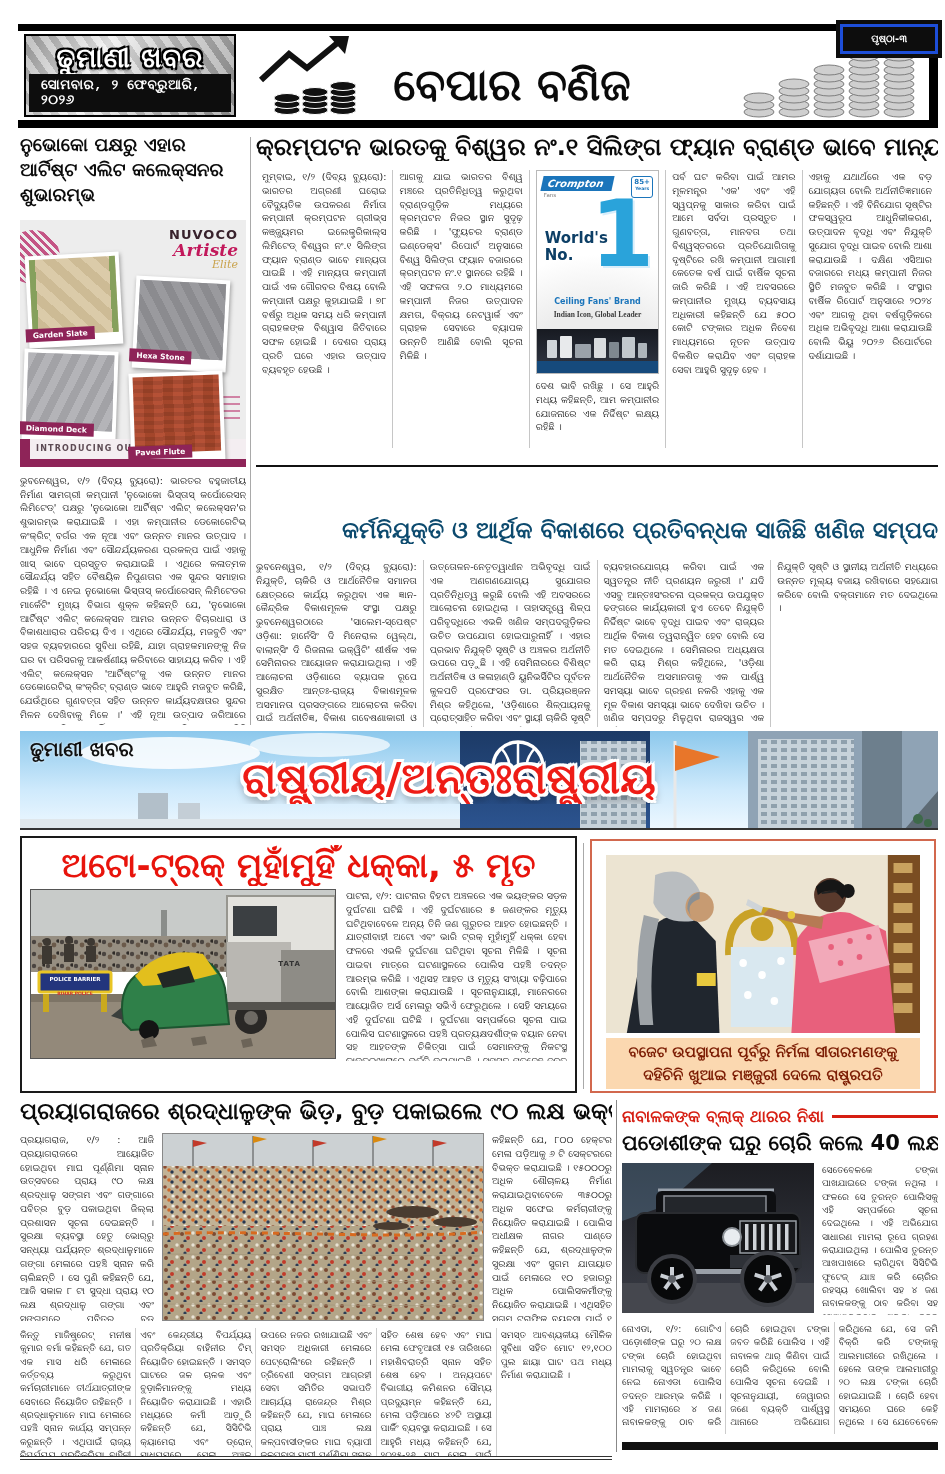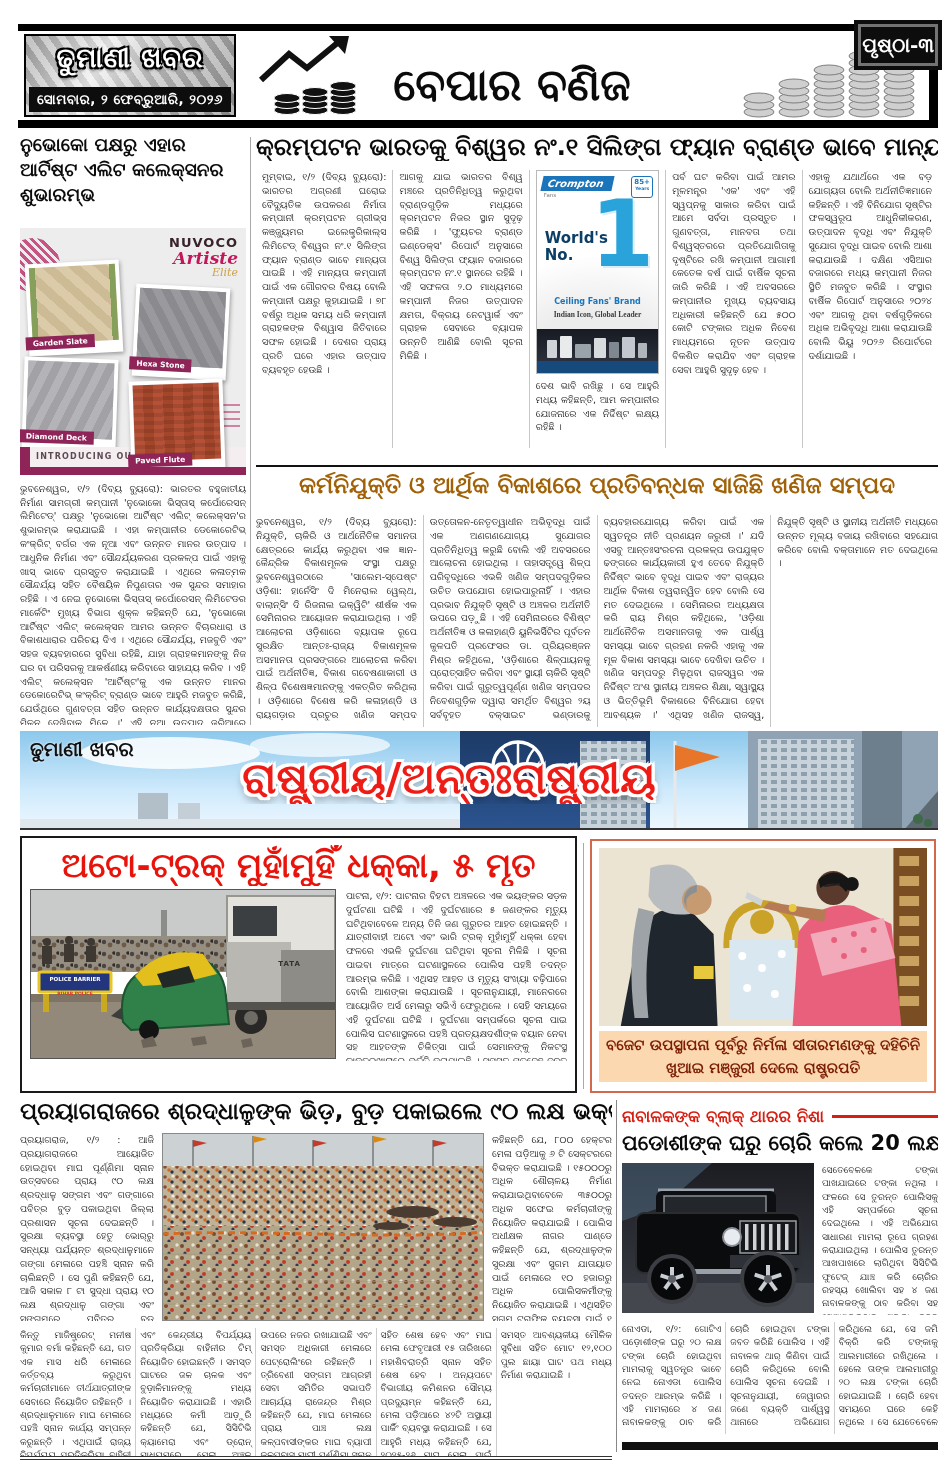--- a/index.html
+++ b/index.html
@@ -8,31 +8,31 @@
 .page { position:relative; width:945px; height:1474px; background:#fff; margin:0 auto; overflow:hidden; color:#151515; }
 .jtxt { font-size:9.5px; line-height:1.45; text-align:justify; color:#1c1c1c; overflow:hidden; }
 
 
 .masthead { position:absolute; left:18px; top:24px; width:920px; height:104px; border-top:7px solid #000; border-bottom:8px solid #000; border-right:9px solid #000; background:#fff; }
 .logo-box { position:absolute; left:6px; top:3px; width:212px; height:83px; border:2px solid #000; overflow:hidden;
   background:linear-gradient(115deg,#9f9f9f,#ededed 35%,#bdbdbd 60%,#8f8f8f); }
 .logo-box .stripes { position:absolute; inset:0; background:repeating-linear-gradient(55deg,rgba(255,255,255,.35) 0 7px,rgba(0,0,0,.08) 7px 14px); }
 .paper-name { position:relative; text-align:center; margin-top:6px; font-size:27px; font-weight:bold; color:#fff;
   text-shadow:-2px -2px 0 #000,2px -2px 0 #000,-2px 2px 0 #000,2px 2px 0 #000,0 3px 3px rgba(0,0,0,.6); letter-spacing:1px; }
-.date-strip { position:absolute; left:3px; right:3px; bottom:3px; background:#0d0d0d; color:#fff; font-size:13.5px; font-weight:bold; text-align:center; padding:4px 0; letter-spacing:.5px; }
+.date-strip { position:absolute; left:3px; right:3px; bottom:3px; background:#0d0d0d; color:#fff; font-size:13.5px; font-weight:bold; text-align:left; padding:4px 12px; letter-spacing:.5px;font-family:Liberation Mono, monospace; }
 .growth-icon { position:absolute; left:235px; bottom:4px; }
 .section-title { position:absolute; left:344px; top:28px; width:300px; text-align:center; font-size:44px; font-weight:bold; color:#0a0a0a;
   text-shadow:0 0 2px #fff,0 0 5px #fff; white-space:nowrap; overflow:hidden; }
 .coins-right { position:absolute; right:12px; bottom:2px; }
-.page-label { position:absolute; top:-7px; right:-9px; background:#0d0d0d; color:#fff; font-size:20px; font-weight:bold; padding:6px 1px; border:3px solid #737373; outline:4px solid #0d0d0d; }
+.page-label { position:absolute; top:-7px; right:-9px; background:#0d0d0d; color:#fff; font-size:10px; font-weight:bold; padding:6px 28px; border:3px solid #1d4ed8; outline:4px solid #0d0d0d; }
 
 
 .nuvoco { position:absolute; left:20px; top:133px; width:226px; height:592px; overflow:hidden; }
 .nuvoco-headline { font-size:18.5px; font-weight:bold; text-align:left; line-height:1.35; color:#0b0b0b; }
-.nuvoco-ad { position:relative; margin-top:20px; height:247px; background:#ededed; border-bottom:8px solid #8e2458; overflow:hidden; }
+.nuvoco-ad { position:relative; margin-top:12px; height:247px; background:#ededed; border-bottom:8px solid #8e2458; overflow:hidden; }
 .nv-deco1 { position:absolute; left:-14px; top:10px; width:54px; height:54px; border-radius:50%; background:repeating-linear-gradient(45deg,#c45585 0 3px,#ededed 3px 6px); }
 .nv-deco2 { position:absolute; right:6px; bottom:40px; width:40px; height:26px; background:repeating-linear-gradient(0deg,#c45585 0 2px,transparent 2px 7px); opacity:.7; }
 .nv-brand { position:absolute; right:8px; top:8px; text-align:right; line-height:1.05; }
 .nv-brand .b1 { font-size:13px; font-weight:900; color:#38222c; letter-spacing:1px; }
 .nv-brand .b2 { font-size:17px; font-style:italic; font-weight:bold; color:#c2185b; font-family:"DejaVu Serif","Liberation Serif",serif; }
 .nv-brand .b3 { font-size:11px; font-style:italic; color:#c9a24a; font-family:"DejaVu Serif","Liberation Serif",serif; }
 .nv-card { position:absolute; width:94px; height:92px; background:#fff; padding:4px 4px 12px 4px; box-shadow:1px 2px 4px rgba(0,0,0,.35); }
 .nv-card .ph { width:100%; height:100%; }
 .nv-card .lab { position:absolute; left:-3px; bottom:6px; background:#8e2458; color:#fff; font-size:7.5px; font-weight:bold; padding:2px 7px; white-space:nowrap; }
 .nv-c1 { left:7px; top:34px; transform:rotate(-3deg); }
@@ -64,42 +64,42 @@
 .cr-worlds { position:absolute; left:8px; top:59px; width:62px; font-size:15px; font-weight:bold; color:#0d3f66; line-height:1.15; }
 .cr-line1 { position:absolute; left:0; right:0; top:126px; text-align:center; font-size:8px; font-weight:bold; color:#1b75bb; }
 .cr-line2 { position:absolute; left:0; right:0; top:139px; text-align:center; font-size:7.5px; font-weight:bold; color:#3c3c3c;font-family:Liberation Serif, serif; }
 .cr-strip { position:absolute; left:0; right:0; bottom:12px; height:32px; background:linear-gradient(#171a21,#2b303c); display:flex; align-items:flex-end; justify-content:center; gap:3px; padding:3px 5px; }
 .cr-strip span { display:block; border-radius:1px; }
 .cr-bar { position:absolute; left:0; right:0; bottom:0; height:12px; background:#164a7c; }
 .cr-under { margin-top:5px; height:64px; }
 
 
 .mineral { position:absolute; left:256px; top:465px; width:682px; height:262px; border-top:2px solid #111; padding-top:5px; overflow:hidden; }
-.mineral-headline { font-size:23px; font-weight:bold; text-align:center; white-space:nowrap; overflow:hidden; color:#a16207; }
+.mineral-headline { font-size:23px; font-weight:bold; text-align:right; white-space:nowrap; overflow:hidden; color:#0c4a6e;margin-top:45px; }
 .mineral-cols { margin-top:16px; height:214px; column-count:4; column-gap:13px; column-rule:1px solid #c6c6c6; column-fill:auto; }
 
 
 .natbanner { position:absolute; left:20px; top:731px; width:918px; height:99px; overflow:hidden; border-bottom:2px solid #333; }
 .natbanner svg { position:absolute; inset:0; }
 .nb-paper { position:absolute; left:10px; top:6px; font-size:20px; font-weight:bold; color:#101010; text-shadow:0 0 3px rgba(255,255,255,.9); }
 .nb-title { position:absolute; left:0; right:60px; top:22px; text-align:center; font-size:43px; font-weight:bold; color:#ee1c16; white-space:nowrap; overflow:hidden;
   text-shadow:-3px -3px 0 #fff,3px -3px 0 #fff,-3px 3px 0 #fff,3px 3px 0 #fff,0 -3px 0 #fff,0 3px 0 #fff,-3px 0 0 #fff,3px 0 0 #fff,0 6px 8px rgba(0,0,0,.5); }
 
 
 .accident { position:absolute; left:20px; top:836px; width:557px; height:257px; border:2px solid #1a1a1a; padding:5px 8px; overflow:hidden; }
 .accident-headline { color:#e8140c; font-size:34px; font-weight:bold; text-align:center; white-space:nowrap; overflow:hidden; margin:2px 0 3px; }
 .accident-row { display:flex; gap:10px; }
 .accident-photo { position:relative; width:306px; height:170px; border:1px solid #555; flex:none; }
 .ph-lab-barrier { position:absolute; left:12px; top:86px; width:64px; text-align:center; font-size:5.5px; font-weight:bold; color:#fff; }
 .ph-lab-bihar { position:absolute; left:12px; top:101px; width:64px; text-align:center; font-size:4.5px; font-weight:bold; color:#d03a2a; }
 .ph-lab-tata { position:absolute; right:34px; top:70px; font-size:7px; font-weight:bold; color:#333; letter-spacing:1px; }
 .accident-body { flex:1; height:172px; }
 
 
-.budget { position:absolute; left:590px; top:839px; width:346px; height:254px; border:2px solid #d2684e; background:#fff; padding:7px; overflow:hidden; }
+.budget { position:absolute; left:590px; top:839px; width:346px; height:254px; border:2px solid #d2684e; background:#fff; padding:14px; overflow:hidden; }
 .budget-photo { width:100%; height:178px; display:block; }
 .budget-caption { margin-top:5px; background:#fbd8b0; color:#7c1d04; font-size:15px; font-weight:bold; text-align:center; line-height:1.5; padding:3px 4px; }
 
 
 .prayag { position:absolute; left:20px; top:1098px; width:592px; height:362px; border-bottom:4px double #333; overflow:hidden; }
 .prayag-headline { font-size:23px; font-weight:bold; white-space:nowrap; overflow:hidden; color:#0a0a0a; }
 .prayag-row { display:flex; gap:8px; margin-top:8px; }
 .prayag-left { width:134px; height:188px; }
 .prayag-photo { position:relative; width:322px; height:188px; border:1px solid #888; flex:none; }
 .prayag-right { flex:1; height:188px; }
@@ -490,21 +490,21 @@
     <div class="prayag-bottom jtxt">କିନ୍ତୁ ମାଜିଷ୍ଟ୍ରେଟ୍ ମନୀଷ କୁମାର ବର୍ମା କହିଛନ୍ତି ଯେ, ଗତ ଏକ ମାସ ଧରି ମେଳାରେ କର୍ତ୍ତବ୍ୟ କରୁଥିବା କର୍ମଚାରୀମାନେ ତୀର୍ଥଯାତ୍ରୀଙ୍କ ସେବାରେ ନିୟୋଜିତ ରହିଛନ୍ତି । ଶ୍ରଦ୍ଧାଳୁମାନେ ମାଘ ମେଳାରେ ପହଞ୍ଚି ସ୍ନାନ କାର୍ଯ୍ୟ ସମ୍ପନ୍ନ କରୁଛନ୍ତି । ଏଥିପାଇଁ ରାଜ୍ୟ ବିପର୍ଯ୍ୟୟ ପ୍ରତିକ୍ରିୟା ବାହିନୀ ଏବଂ କେନ୍ଦ୍ରୀୟ ବିପର୍ଯ୍ୟୟ ପ୍ରତିକ୍ରିୟା ବାହିନୀର ଟିମ୍ ନିୟୋଜିତ ହୋଇଛନ୍ତି । ସମସ୍ତ ଘାଟରେ ଜଳ ଚାଳକ ଏବଂ ବୁଡ଼ାଳିମାନଙ୍କୁ ମଧ୍ୟ ନିୟୋଜିତ କରାଯାଇଛି । ଏହାରି ମଧ୍ୟରେ କର୍ମୀ ଆଡ଼ୁରି କହିଛନ୍ତି ଯେ, ସିସିଟିଭି କ୍ୟାମେରା ଏବଂ ଡ୍ରୋନ୍ ମାଧ୍ୟମରେ ମେଳା ଅଞ୍ଚଳ ଉପରେ ନଜର ରଖାଯାଇଛି ଏବଂ ସମସ୍ତ ଅଧିକାରୀ ମେଳାରେ ପେଟ୍ରୋଲିଂରେ ରହିଛନ୍ତି । ତ୍ରିବେଣୀ ସଙ୍ଗମ ଆଗ୍ରହୀ ସେବା ସମିତିର ସଭାପତି ଆଚାର୍ଯ୍ୟ ରାଜେନ୍ଦ୍ର ମିଶ୍ର କହିଛନ୍ତି ଯେ, ମାଘ ମେଳାରେ ପ୍ରାୟ ପାଞ୍ଚ ଲକ୍ଷ କଳ୍ପବାସୀଙ୍କର ମାଘ ବ୍ୟାପୀ କଳ୍ପବାସ ମାଘୀ ପୂର୍ଣ୍ଣିମା ସ୍ନାନ ସହିତ ଶେଷ ହେବ ଏବଂ ମାଘ ମେଳା ଫେବୃଆରୀ ୧୫ ତାରିଖରେ ମହାଶିବରାତ୍ରି ସ୍ନାନ ସହିତ ଶେଷ ହେବ । ଅନ୍ୟପଟେ ବିଭାଗୀୟ କମିଶନର ସୌମ୍ୟ ପ୍ରଦ୍ୟୁମ୍ନ କହିଛନ୍ତି ଯେ, ମେଳା ପଡ଼ିଆରେ ୪୨ଟି ଅସ୍ଥାୟୀ ପାର୍କିଂ ବ୍ୟବସ୍ଥା କରାଯାଇଛି । ସେ ଆହୁରି ମଧ୍ୟ କହିଛନ୍ତି ଯେ, ୨୦୨୫-୨୬ ମାଘ ମେଳା ପାଇଁ ସମସ୍ତ ଆବଶ୍ୟକୀୟ ମୌଳିକ ସୁବିଧା ସହିତ ମୋଟ ୧୨,୧୦୦ ପୁଲ ଛାୟା ଘାଟ ପଥ ମଧ୍ୟ ନିର୍ମାଣ କରାଯାଇଛି ।</div>
   </div>
 
   <div class="vrule" style="left:616px; top:1100px; height:352px; background:#888;"></div>
 
   <div class="thar">
     <div class="thar-kicker-row">
       <span class="thar-kicker">ନାବାଳକଙ୍କ ବ୍ଲାକ୍ ଥାରର ନିଶା</span>
       <span class="thar-kline"></span>
     </div>
-    <div class="thar-headline">ପଡୋଶୀଙ୍କ ଘରୁ ଚୋରି କଲେ 20 ଲକ୍ଷ</div>
+    <div class="thar-headline">ପଡୋଶୀଙ୍କ ଘରୁ ଚୋରି କଲେ 40 ଲକ୍ଷ</div>
     <div class="thar-row">
       <svg class="thar-photo" viewBox="0 0 192 150" preserveAspectRatio="none">
         <defs>
             <linearGradient id="tbg" x1="0" y1="0" x2="0" y2="1">
               <stop offset="0" stop-color="#1c1d22"></stop>
               <stop offset="1" stop-color="#3a3d46"></stop>
             </linearGradient>
           </defs>
         <rect width="192" height="150" fill="url(#tbg)"></rect>
         <polygon points="0,0 90,0 40,44 0,58" fill="#5a7a94" opacity=".45"></polygon>

